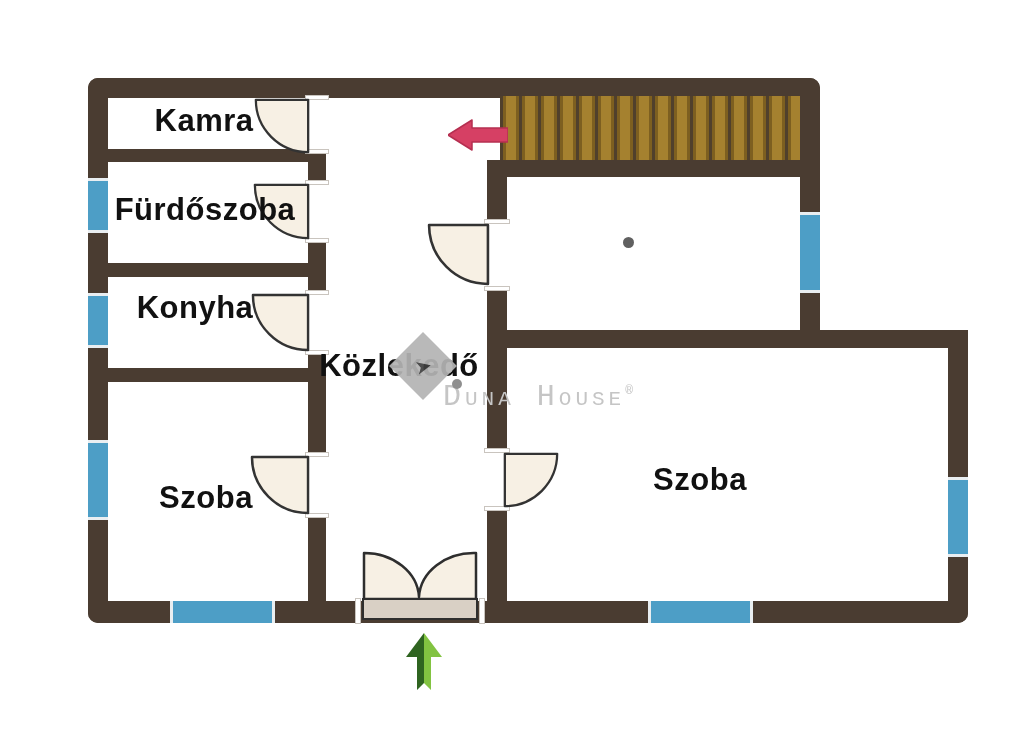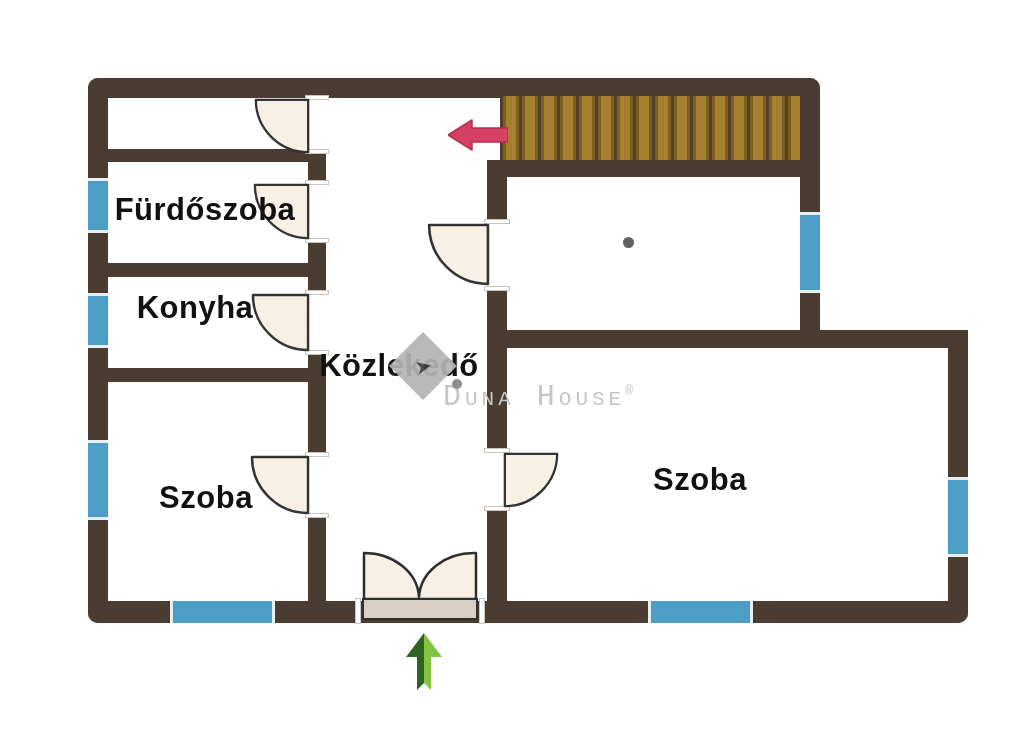--- a/index.html
+++ b/index.html
@@ -128,20 +128,21 @@
       </svg>
   </div>
 
   <div class="door entrance" style="left:362px;top:545px;width:116px;height:76px;">
     <svg viewBox="0 0 116 76" preserveAspectRatio="none">
       <path class="leaves" d="M2,54 L2,8 A55,46 0 0 1 57,52 A55,46 0 0 1 114,8 L114,54 Z"></path>
       <rect class="sill" x="1" y="54" width="114" height="20"></rect>
     </svg>
   </div>
 
+  <div class="label" style="left:204px;top:121px;">Kamra</div>
   <div class="label" style="left:195px;top:308px;">Konyha</div>
   <div class="label" style="left:205px;top:210px;">Fürdőszoba</div>
   <div class="label" style="left:206px;top:498px;">Szoba</div>
   <div class="label" style="left:399px;top:366px;">Közlekedő</div>
   <div class="label" style="left:700px;top:480px;">Szoba</div>
 
   <div class="arrow" style="left:448px;top:117px;width:60px;height:36px;">
     <svg viewBox="0 0 60 36" preserveAspectRatio="none">
       <polygon class="p-red" points="0,18 24,3 24,11 60,11 60,25 24,25 24,33"></polygon>
     </svg>

